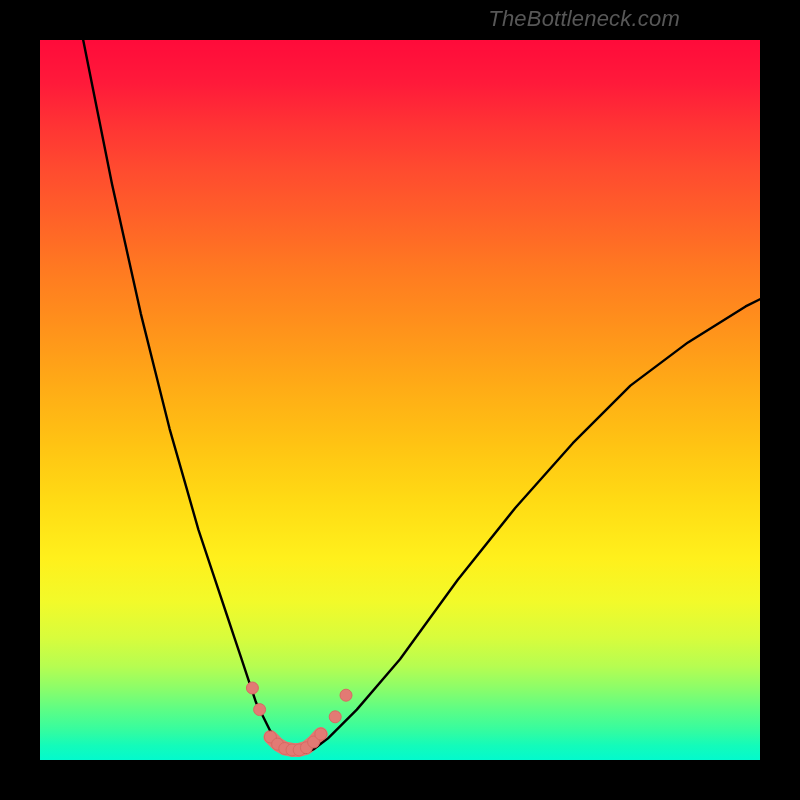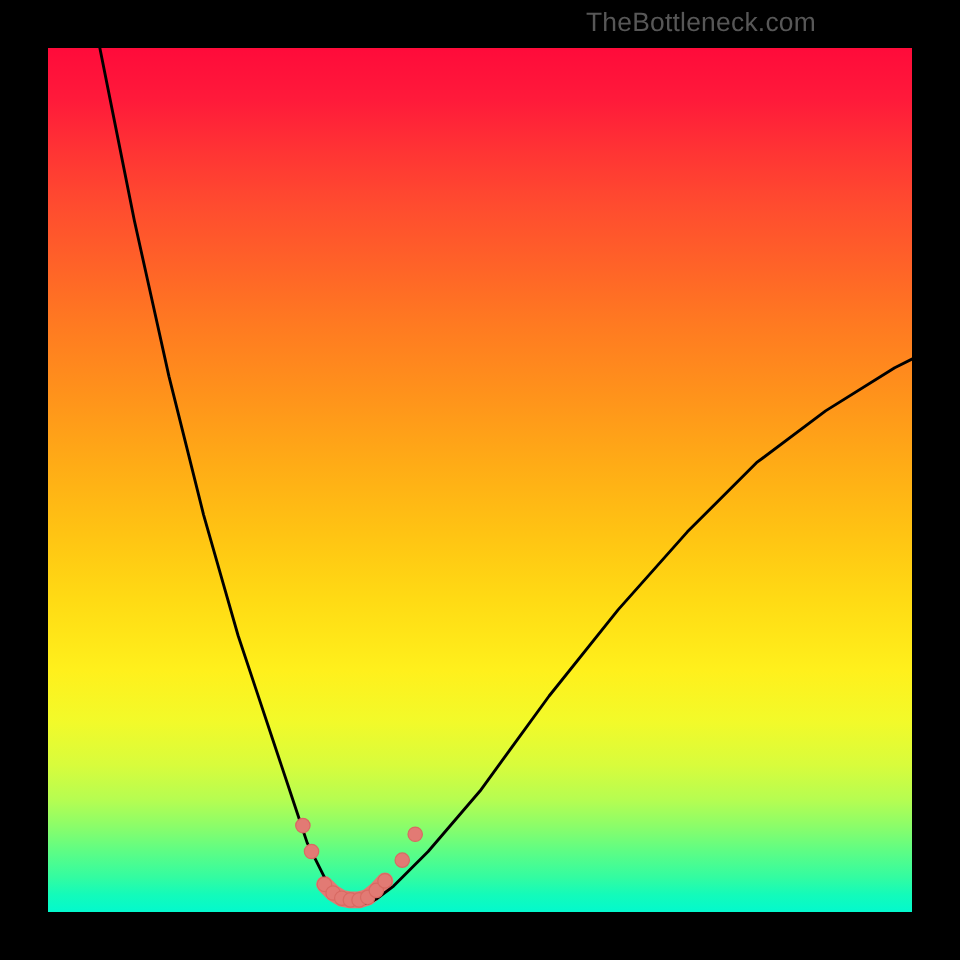--- a/index.html
+++ b/index.html
@@ -8,20 +8,21 @@
     height: 800px;
     background: #000;
     overflow: hidden;
     font-family: Arial, Helvetica, sans-serif;
   }
   .frame {
     position: absolute;
     left: 0; top: 0;
     width: 692px; height: 800px;
     background: #000;
+    font-style: italic;
   }
   .plot-area {
     position: absolute;
     left: 40px;
     top: 40px;
     width: 720px;
     height: 720px;
     overflow: hidden;
   }
   .gradient-bg {

